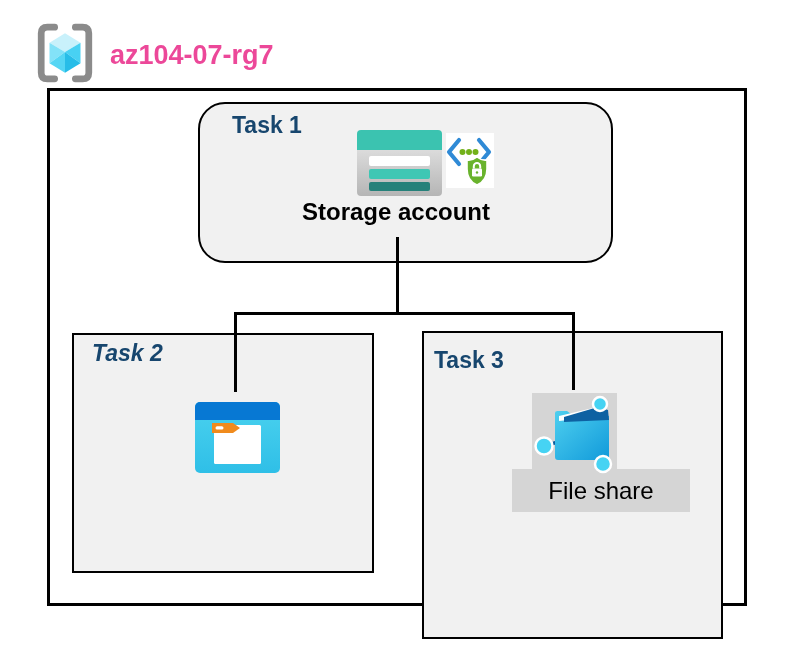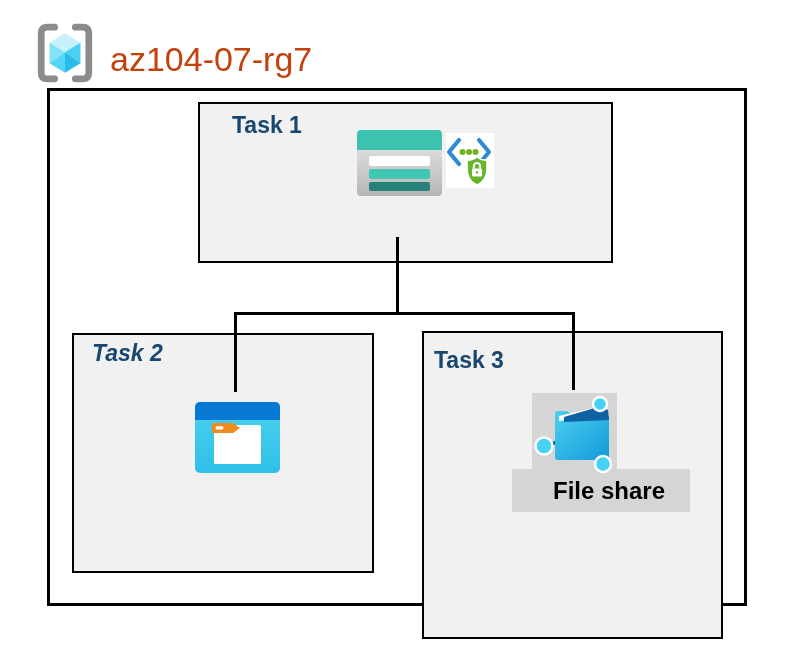--- a/index.html
+++ b/index.html
@@ -3,44 +3,44 @@
 <meta charset="utf-8">
 <style>
   html,body{margin:0;padding:0;background:#ffffff;}
   #stage{
     position:relative;width:788px;height:647px;background:#ffffff;
     font-family:"Liberation Sans",sans-serif;overflow:hidden;
   }
   .abs{position:absolute;}
   
   #rg-icon{left:37px;top:23px;width:56px;height:60px;}
-  #rg-title{left:110px;top:40px;font-size:34px;font-weight:normal;color:#c2410c;letter-spacing:0px;}
+  #rg-title{left:110px;top:40px;font-size:27px;font-weight:bold;color:#ec4899;letter-spacing:0px;}
   
   #rg-box{left:47px;top:88px;width:700px;height:518px;border:3px solid #000;box-sizing:border-box;background:#fff;}
   
   .task-box{background:#f1f1f1;border:2.5px solid #000;box-sizing:border-box;}
-  #task1{left:198px;top:102px;width:415px;height:161px;}
+  #task1{left:198px;top:102px;width:415px;height:161px;border-radius:27px;}
   #task2{left:72px;top:333px;width:302px;height:240px;}
   #task3{left:422px;top:331px;width:301px;height:308px;}
   .task-title{position:absolute;font-size:23px;font-weight:bold;color:#17466e;}
   #task1 .task-title{left:32px;top:8px;}
   #task2 .task-title{left:18px;top:5px;font-style:italic;}
   #task3 .task-title{left:10px;top:14px;}
   .node-label{position:absolute;font-size:24px;font-weight:bold;color:#000;text-align:center;}
   #task1 .node-label{left:0;top:94px;width:392px;}
   #task2 .node-label{left:30px;top:148px;width:272px;}
   
   #storage-icon{left:157px;top:26px;width:85px;height:66px;}
   #secure-icon{left:246px;top:29px;width:48px;height:55px;}
   
   #blob-icon{left:121px;top:67px;width:85px;height:71px;}
   
   #fs-block{left:108px;top:60px;width:85px;height:76px;background:#d5d5d5;}
   #fs-band{left:88px;top:136px;width:178px;height:43px;background:#d5d5d5;}
-  #fs-label{left:88px;top:136px;width:178px;height:43px;line-height:43px;font-size:24px;font-weight:bold;color:#000;text-align:center;padding-left:8px;}
+  #fs-label{left:88px;top:136px;width:178px;height:43px;line-height:43px;font-size:24px;font-weight:normal;color:#000;text-align:center;}
   #fs-icon{left:107px;top:59px;width:84px;height:82px;}
   
   .wire{background:#000;}
   #wire-v1{left:396px;top:237px;width:3px;height:78px;}
   #wire-h{left:234px;top:312px;width:341px;height:3px;}
   #wire-v2{left:234px;top:312px;width:3px;height:80px;}
   #wire-v3{left:572px;top:312px;width:3px;height:78px;}
 </style>
 </head>
 <body>
@@ -85,20 +85,21 @@
       <polyline points="13,7 3,19 13,31" fill="none" stroke="#2f8ad6" stroke-width="4.2" stroke-linecap="round" stroke-linejoin="round"></polyline>
       <polyline points="33,7 43,19 33,31" fill="none" stroke="#2f8ad6" stroke-width="4.2" stroke-linecap="round" stroke-linejoin="round"></polyline>
       <circle cx="16.5" cy="19" r="3" fill="#72b11a"></circle>
       <circle cx="23" cy="19" r="3" fill="#72b11a"></circle>
       <circle cx="29.5" cy="19" r="3" fill="#72b11a"></circle>
       <path d="M31,24 C34,26.5 37.5,27.5 41,27 V36 C41,44.5 37,49.5 31,52 C25,49.5 21,44.5 21,36 V27 C24.5,27.5 28,26.5 31,24 Z" fill="#69b32d" stroke="#ffffff" stroke-width="1.6"></path>
       <path d="M27.8,35.5 v-2.2 a3.2,3.2 0 0 1 6.4,0 v2.2" fill="none" stroke="#ffffff" stroke-width="2"></path>
       <rect x="26" y="35.5" width="10" height="8" rx="1.2" fill="#ffffff"></rect>
       <circle cx="31" cy="39.5" r="1.2" fill="#69b32d"></circle>
     </svg>
+    <div class="node-label">Storage account</div>
   </div>
 
   <div id="task2" class="abs task-box">
     <div class="task-title">Task 2</div>
     <svg id="blob-icon" class="abs" viewBox="0 0 85 71">
       <defs>
         <linearGradient id="bg1" x1="0" y1="0" x2="0" y2="1">
           <stop offset="0" stop-color="#4bd2ef"></stop>
             <stop offset="1" stop-color="#2fbfe7"></stop>
         </linearGradient>

